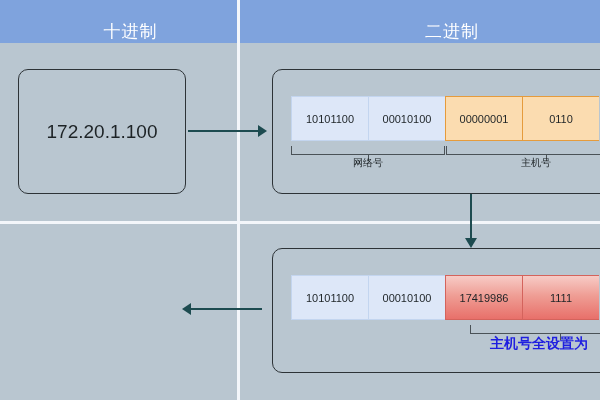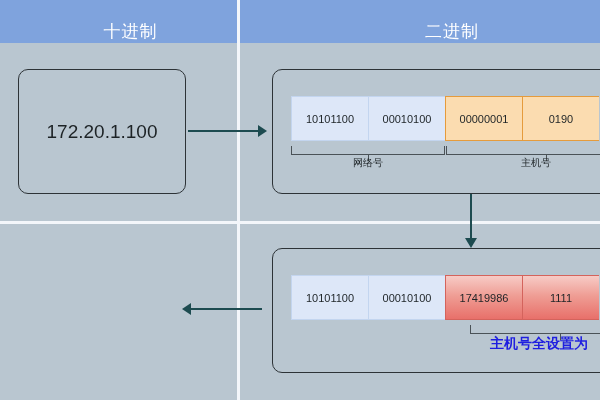--- a/index.html
+++ b/index.html
@@ -90,21 +90,21 @@
 
   <div class="rbox dec-box" id="dec1">
     <span>172.20.1.100</span>
   </div>
 
   <div class="rbox" id="bin1"></div>
   <div class="octets" id="oct1">
     <div class="oct net">10101100</div>
     <div class="oct net">00010100</div>
     <div class="oct host">00000001</div>
-    <div class="oct host">0190</div>
+    <div class="oct host">0110</div>
   </div>
   <div class="brace" id="brace-net"></div>
   <div class="brace-lbl" id="lbl-net">网络号</div>
   <div class="brace" id="brace-host"></div>
   <div class="brace-lbl" id="lbl-host">主机号</div>
 
 
   <div class="rbox" id="bin2"></div>
   <div class="octets" id="oct2">
     <div class="oct net">10101100</div>

